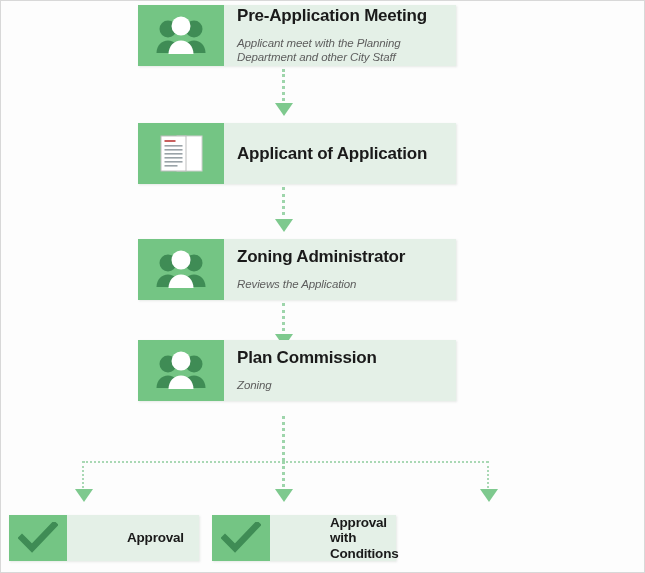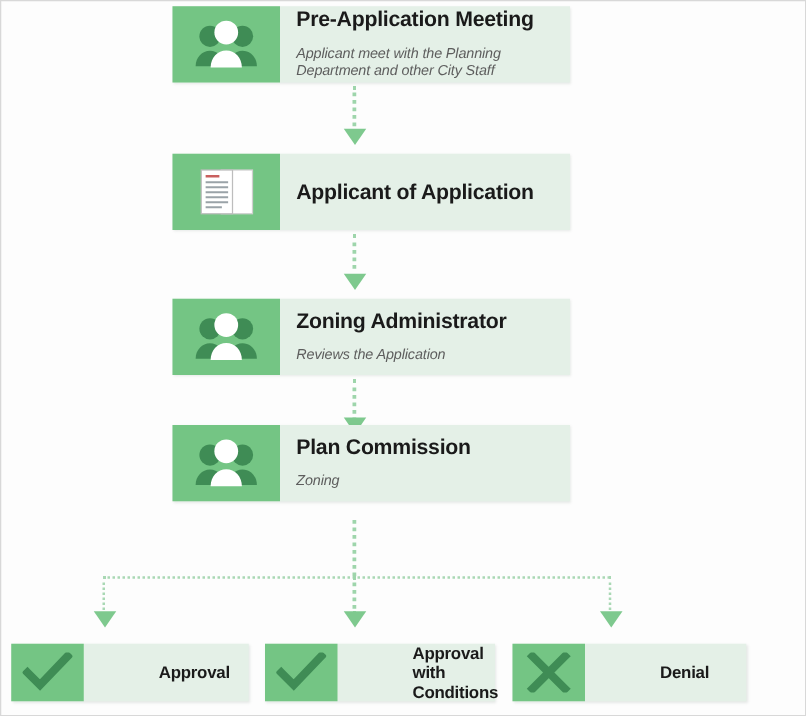--- a/index.html
+++ b/index.html
@@ -235,24 +235,14 @@
     <div class="outcome-icon">
       <svg width="40" height="32" viewBox="0 0 40 32" aria-hidden="true">
         <path d="M4 16 L14 26 L36 3" fill="none" stroke="#3f8c55" stroke-width="6.5" stroke-linecap="square"></path>
       </svg>
     </div>
     <div class="outcome-body">
       <div class="outcome-label">Approval<br>with Conditions</div>
     </div>
   </div>
 
-  <div class="outcome" style="left:409px; width:187px;">
-    <div class="outcome-icon">
-      <svg width="36" height="32" viewBox="0 0 36 32" aria-hidden="true">
-        <path d="M5 3 L31 29 M31 3 L5 29" fill="none" stroke="#3f8c55" stroke-width="6.5" stroke-linecap="square"></path>
-      </svg>
-    </div>
-    <div class="outcome-body">
-      <div class="outcome-label">Denial</div>
-    </div>
-  </div>
 
 </div>
 
 </body></html>

